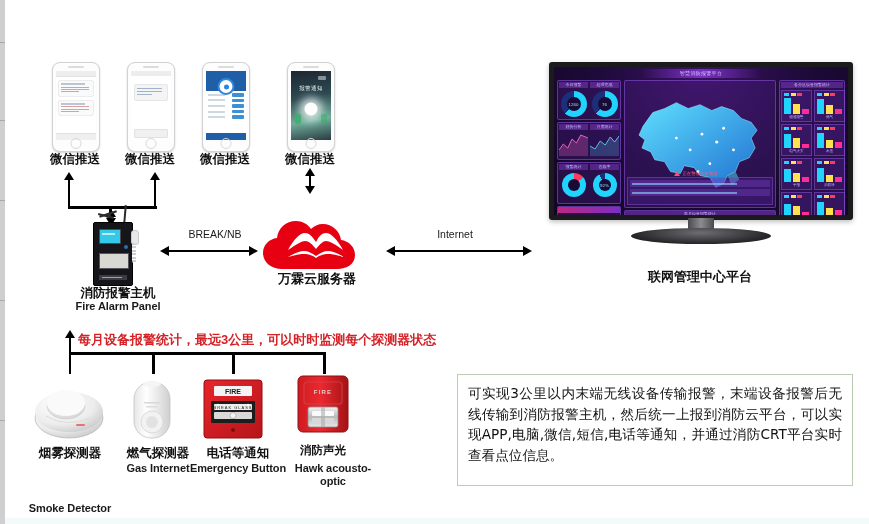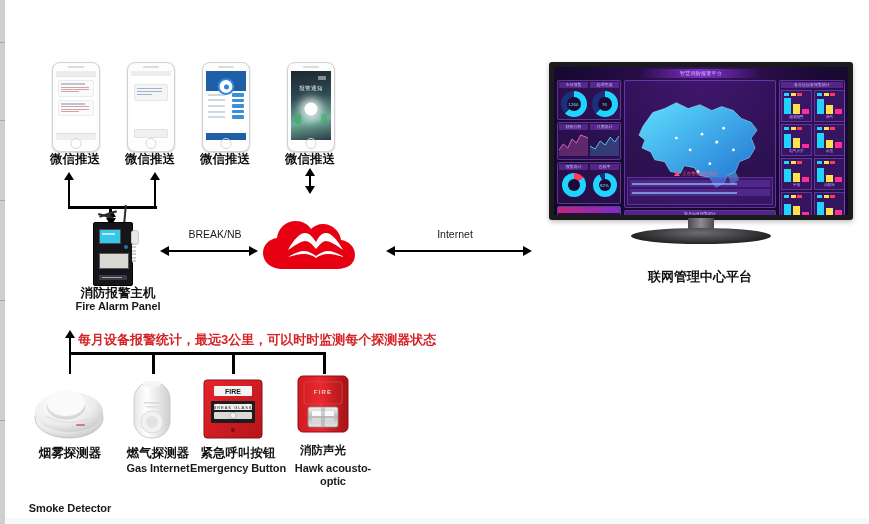--- a/index.html
+++ b/index.html
@@ -298,20 +298,21 @@
   <div class="hline" style="left:168px;top:249.7px;width:84px;"></div>
   <div class="arrowRt" style="left:249px;top:246px;"></div>
 
   <div class="cloud">
     <svg viewBox="0 0 118 62" width="118" height="62" aria-hidden="true">
       <path d="M24 57c-11 0-19-7-19-16 0-8 6-14 14-15 1-10 9-17 19-17 6 0 12 3 15 8 3-3 7-5 12-5 9 0 17 7 18 16 8 1 14 7 14 15 0 9-8 14-18 14z" fill="#E60012"></path>
       <path d="M30 38c6-11 12-17 17-17 4 0 7 3 11 9 3-6 6-9 10-9 5 0 11 6 17 17-8-6-14-9-17-9-3 0-6 3-10 8-4-5-7-8-11-8-3 0-8 3-17 9z" fill="#ffffff"></path>
       <path d="M30 45c7-4 12-6 16-6 4 0 8 2 12 5 4-3 8-5 12-5 4 0 9 2 16 6-7-2-12-3-16-3-4 0-8 1-12 4-4-3-8-4-12-4-4 0-9 1-16 3z" fill="#ffffff"></path>
     </svg>
   </div>
+  <div class="lbl cn" style="left:250px;top:272px;width:134px;font-size:13px;">万霖云服务器</div>
 
   <div class="linklbl" style="left:400px;top:228px;width:110px;">Internet</div>
   <div class="arrowLt" style="left:386px;top:246px;"></div>
   <div class="hline" style="left:394px;top:249.7px;width:132px;"></div>
   <div class="arrowRt" style="left:523px;top:246px;"></div>
 
   <div class="mon">
     <div class="bezel">
       <div class="screen">
         <div class="db">
@@ -614,21 +615,21 @@
       <rect x="9" y="23" width="44" height="22" rx="1" fill="#1d1d1d"></rect>
       <rect x="12" y="26" width="38" height="6" rx="1" fill="#ededed"></rect>
       <text x="31" y="31" font-family="Liberation Sans, sans-serif" font-size="4" fill="#1a1a1a" text-anchor="middle" letter-spacing="1">BREAK GLASS</text>
       <rect x="12" y="34" width="38" height="7" rx="1" fill="#d9d9d9"></rect>
       <circle cx="31" cy="37.5" r="3" fill="#f4f4f4" stroke="#9a9a9a" stroke-width=".6"></circle>
       <circle cx="16" cy="27" r="1.2" fill="#fff"></circle>
         <circle cx="46" cy="27" r="1.2" fill="#fff"></circle>
       <circle cx="31" cy="52" r="2" fill="#7d0d12"></circle>
     </svg>
   </div>
-  <div class="lbl cn" style="left:186px;top:446px;width:104px;">紧急呼叫按钮</div>
+  <div class="lbl cn" style="left:186px;top:446px;width:104px;">电话等通知</div>
   <div class="lbl en" style="left:180px;top:462px;width:116px;">Emergency Button</div>
 
   <div class="dev snd" style="left:295px;top:374px;">
     <svg viewBox="0 0 56 62" width="56" height="62">
       <defs>
         <linearGradient id="sr" x1="0" y1="0" x2="1" y2="0">
           <stop offset="0" stop-color="#cf1b20"></stop>
             <stop offset=".45" stop-color="#ea2a30"></stop>
           <stop offset="1" stop-color="#a51216"></stop>
         </linearGradient>
@@ -643,14 +644,17 @@
       <text x="28" y="20" font-family="Liberation Sans, sans-serif" font-size="6" font-weight="bold" fill="#f0c9ca" text-anchor="middle" letter-spacing="1.2">FIRE</text>
       <rect x="13" y="33" width="30" height="20" rx="2" fill="url(#lens)" stroke="#8d8d8d" stroke-width=".8"></rect>
       <rect x="17" y="37" width="22" height="5" rx="1" fill="#fafafa"></rect>
       <rect x="17" y="44" width="22" height="5" rx="1" fill="#d8d8d8"></rect>
       <rect x="26" y="33" width="4" height="20" fill="#aeaeae" opacity=".6"></rect>
     </svg>
   </div>
   <div class="lbl cn" style="left:292px;top:444px;width:62px;font-size:11.5px;">消防声光</div>
   <div class="lbl en" style="left:284px;top:462px;width:98px;">Hawk acousto-optic</div>
 
+  <div class="note">
+    <p>可实现3公里以内末端无线设备传输报警，末端设备报警后无线传输到消防报警主机，然后统一上报到消防云平台，可以实现APP,电脑,微信,短信,电话等通知，并通过消防CRT平台实时查看点位信息。</p>
+  </div>
 
 </div>
 
 </body></html>

